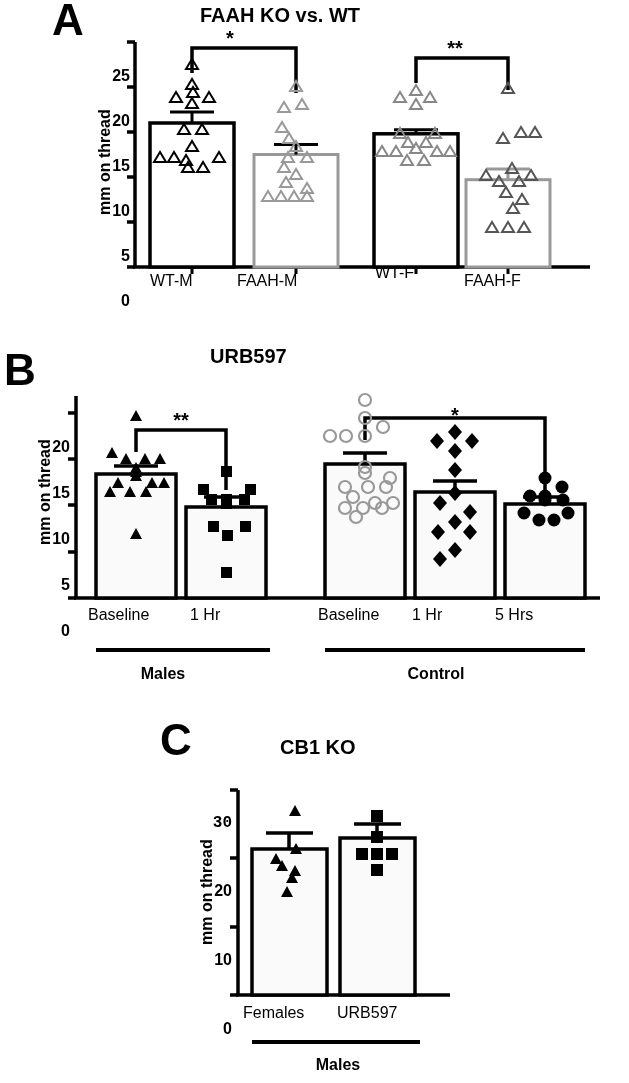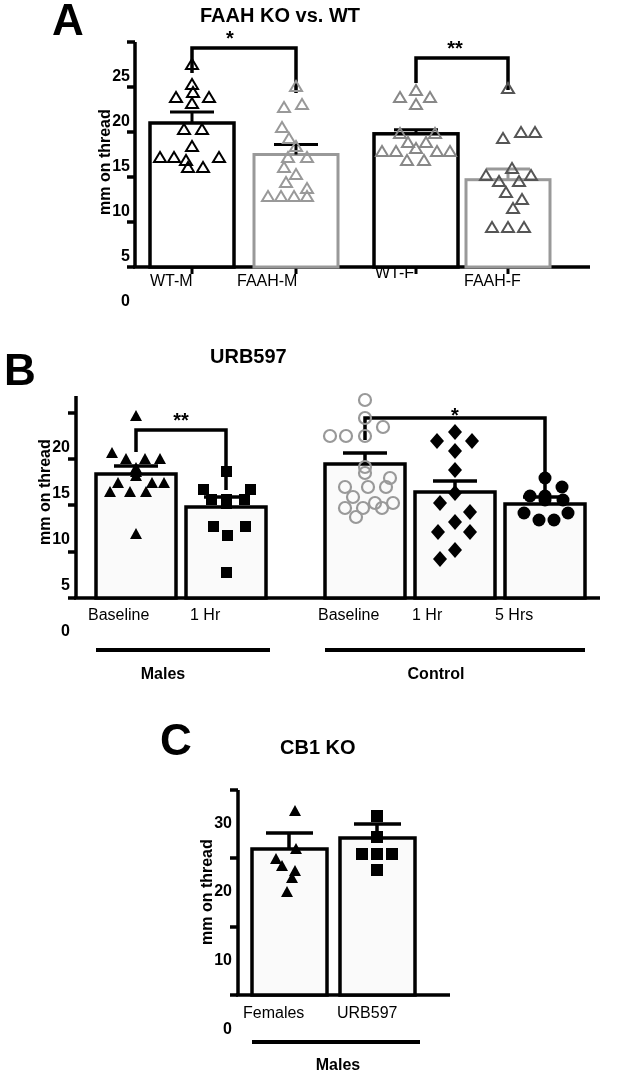--- a/index.html
+++ b/index.html
@@ -299,21 +299,21 @@
       <line x1="325" y1="650" x2="585" y2="650"></line>
     </g>
   </svg>
 </div>
 
 <div class="panel">
   <div class="panel-letter" style="left:160px;top:718px;">C</div>
   <div class="panel-title" style="left:280px;top:736px;width:160px;">CB1 KO</div>
   <div class="ylabel" style="left:198px;top:945px;">mm on thread</div>
 
-  <div class="ticklab" style="left:204px;top:780px;width:28px;">30</div>
+  <div class="ticklab" style="left:204px;top:780px;width:28px;font-family:Liberation Mono, monospace;">30</div>
   <div class="ticklab" style="left:204px;top:848px;width:28px;">20</div>
   <div class="ticklab" style="left:204px;top:917px;width:28px;">10</div>
   <div class="ticklab" style="left:204px;top:986px;width:28px;">0</div>
 
   <div class="xlab" style="left:243px;top:1004px;width:90px;">Females</div>
   <div class="xlab" style="left:337px;top:1004px;width:96px;">URB597</div>
   <div class="grouplab" style="left:288px;top:1056px;width:100px;">Males</div>
 
   <svg width="629" height="1083">
     <g>

